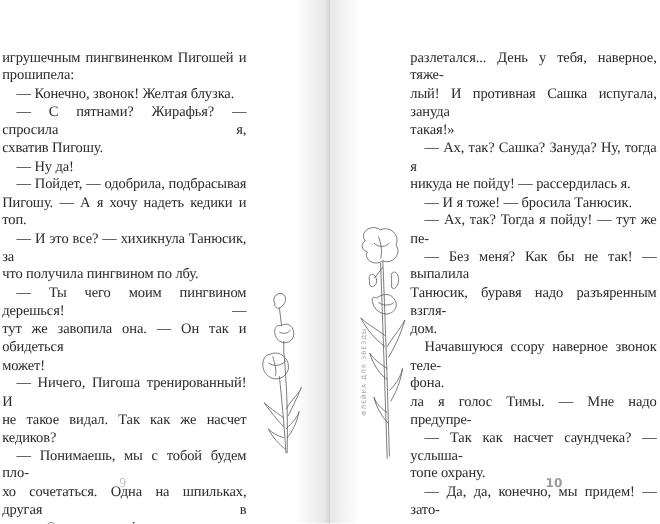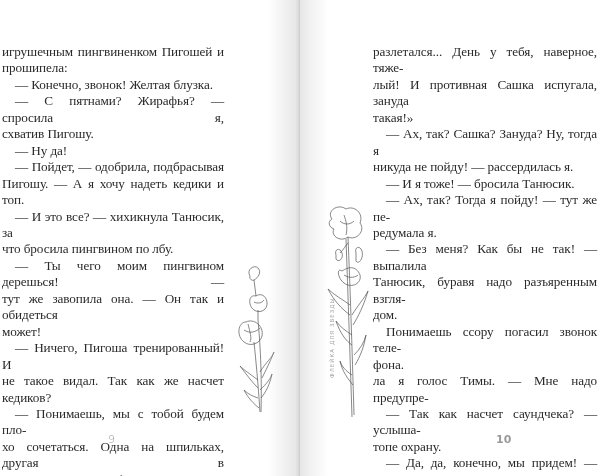--- a/index.html
+++ b/index.html
@@ -58,21 +58,21 @@
   <div class="text-col" id="left-col">
       <span class="line j">игрушечным пингвиненком Пигошей и</span>
       <span class="line">прошипела:</span>
       <span class="line ind">— Конечно, звонок! Желтая блузка.</span>
       <span class="line j ind">— С пятнами? Жирафья? — спросила я,</span>
       <span class="line">схватив Пигошу.</span>
       <span class="line ind">— Ну да!</span>
       <span class="line j ind">— Пойдет, — одобрила, подбрасывая</span>
       <span class="line j">Пигошу. — А я хочу надеть кедики и топ.</span>
       <span class="line j ind">— И это все? — хихикнула Танюсик, за</span>
-      <span class="line">что бросила пингвином по лбу.</span>
+      <span class="line">что получила пингвином по лбу.</span>
       <span class="line j ind">— Ты чего моим пингвином дерешься! —</span>
       <span class="line j">тут же завопила она. — Он так и обидеться</span>
       <span class="line">может!</span>
       <span class="line j ind">— Ничего, Пигоша тренированный! И</span>
       <span class="line j">не такое видал. Так как же насчет кедиков?</span>
       <span class="line j ind">— Понимаешь, мы с тобой будем пло-</span>
       <span class="line j">хо сочетаться. Одна на шпильках, другая в</span>
       <span class="line j">кедах. Одна в жирафе, другая в топе. Пол-</span>
     </div>
   <div class="illus" style="left:236px; top:262px;">
@@ -103,25 +103,24 @@
 
 <div class="page right">
   <div class="text-col" id="right-col">
       <span class="line j">разлетался... День у тебя, наверное, тяже-</span>
       <span class="line j">лый! И противная Сашка испугала, зануда</span>
       <span class="line">такая!»</span>
       <span class="line j ind">— Ах, так? Сашка? Зануда? Ну, тогда я</span>
       <span class="line">никуда не пойду! — рассердилась я.</span>
       <span class="line ind">— И я тоже! — бросила Танюсик.</span>
       <span class="line j ind">— Ах, так? Тогда я пойду! — тут же пе-</span>
-      <span class="line">редумала я.</span>
       <span class="line j ind">— Без меня? Как бы не так! — выпалила</span>
       <span class="line j">Танюсик, буравя надо разъяренным взгля-</span>
       <span class="line">дом.</span>
-      <span class="line j ind">Понимаешь ссору погасил звонок теле-</span>
+      <span class="line j ind">Начавшуюся ссору наверное звонок теле-</span>
       <span class="line">фона.</span>
       <span class="line j">ла я голос Тимы. — Мне надо предупре-</span>
       <span class="line j ind">— Так как насчет саундчека? — услыша-</span>
       <span class="line">топе охрану.</span>
       <span class="line j ind">— Да, да, конечно, мы придем! — зато-</span>
     </div>
   <div class="illus" style="left:22px; top:205px;">
     <svg width="48" height="220" viewBox="0 0 48 220" fill="none" stroke="#555" stroke-width="0.7">
 
       <path d="M10 14 C4 6 16 -2 24 4 C32 0 42 8 38 18 C44 26 34 36 26 32 C18 38 8 30 12 24 C6 22 6 16 10 14 Z"></path>

